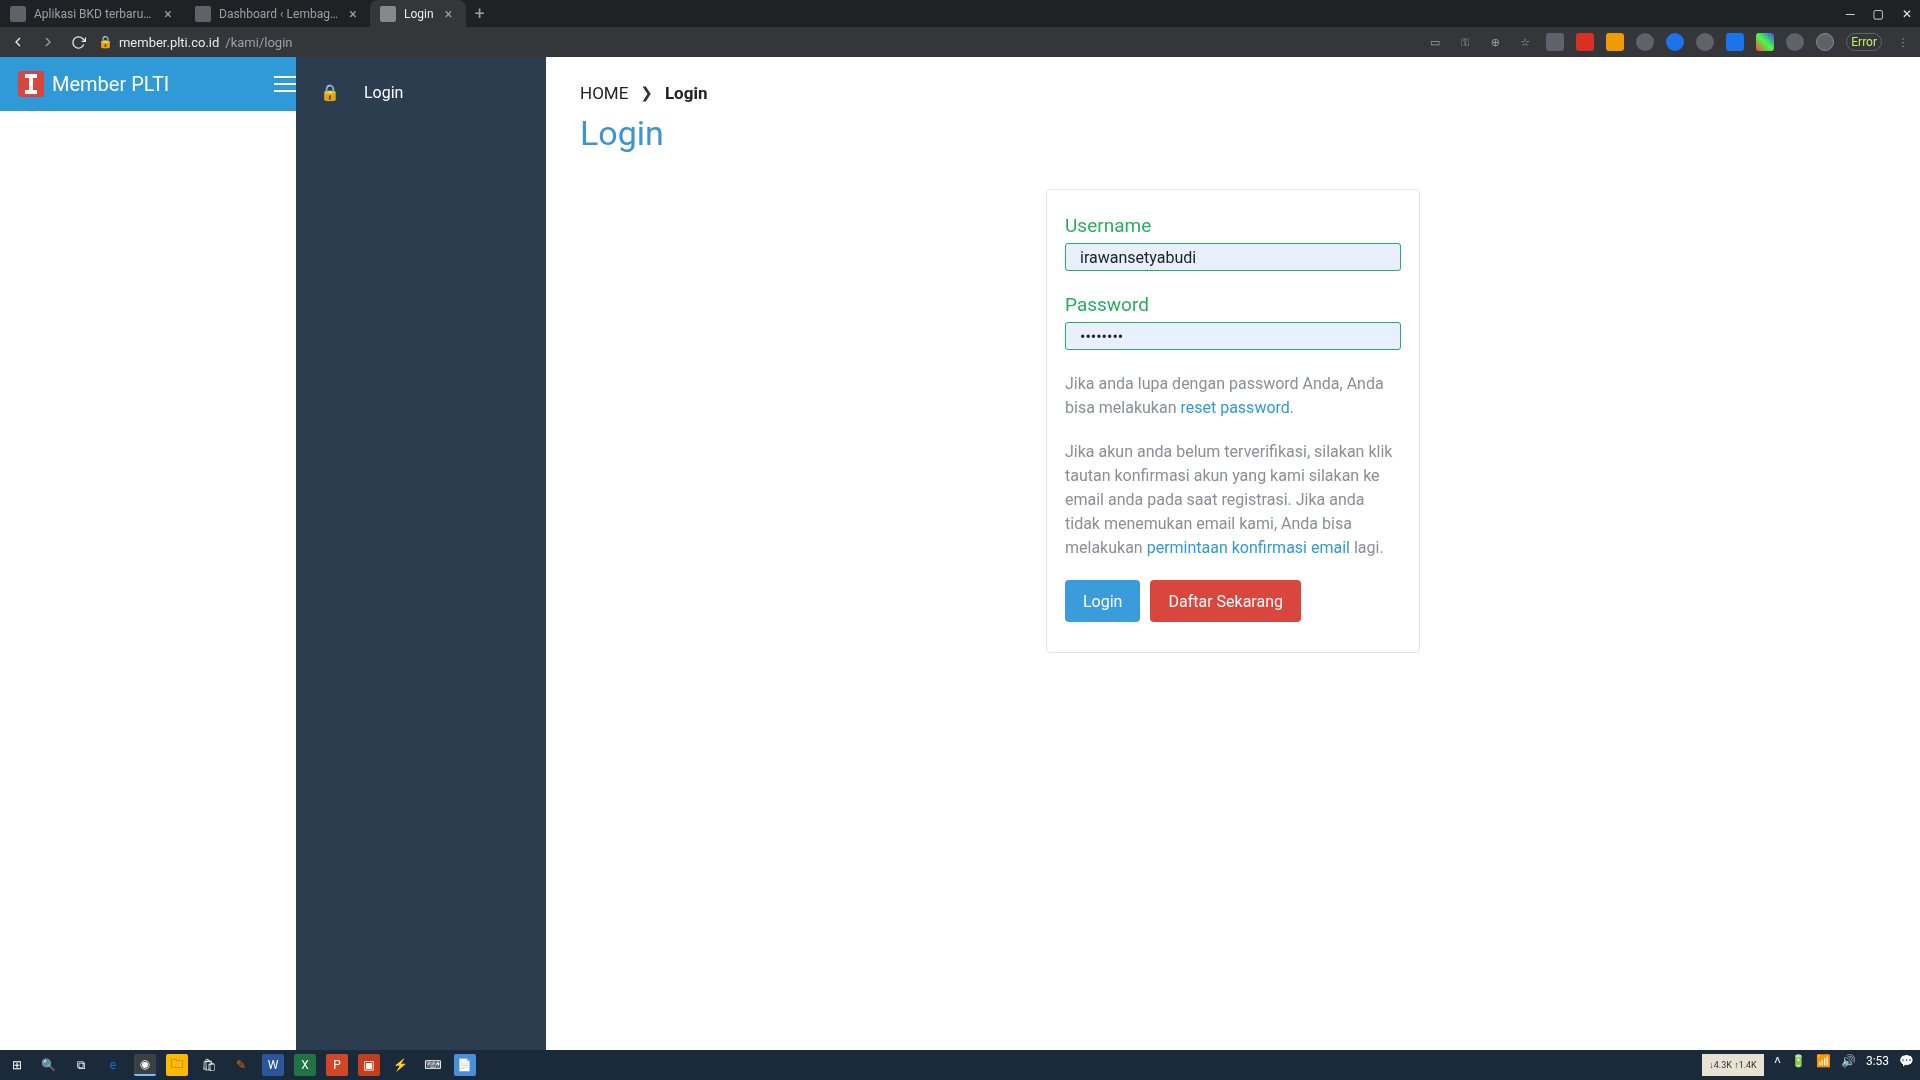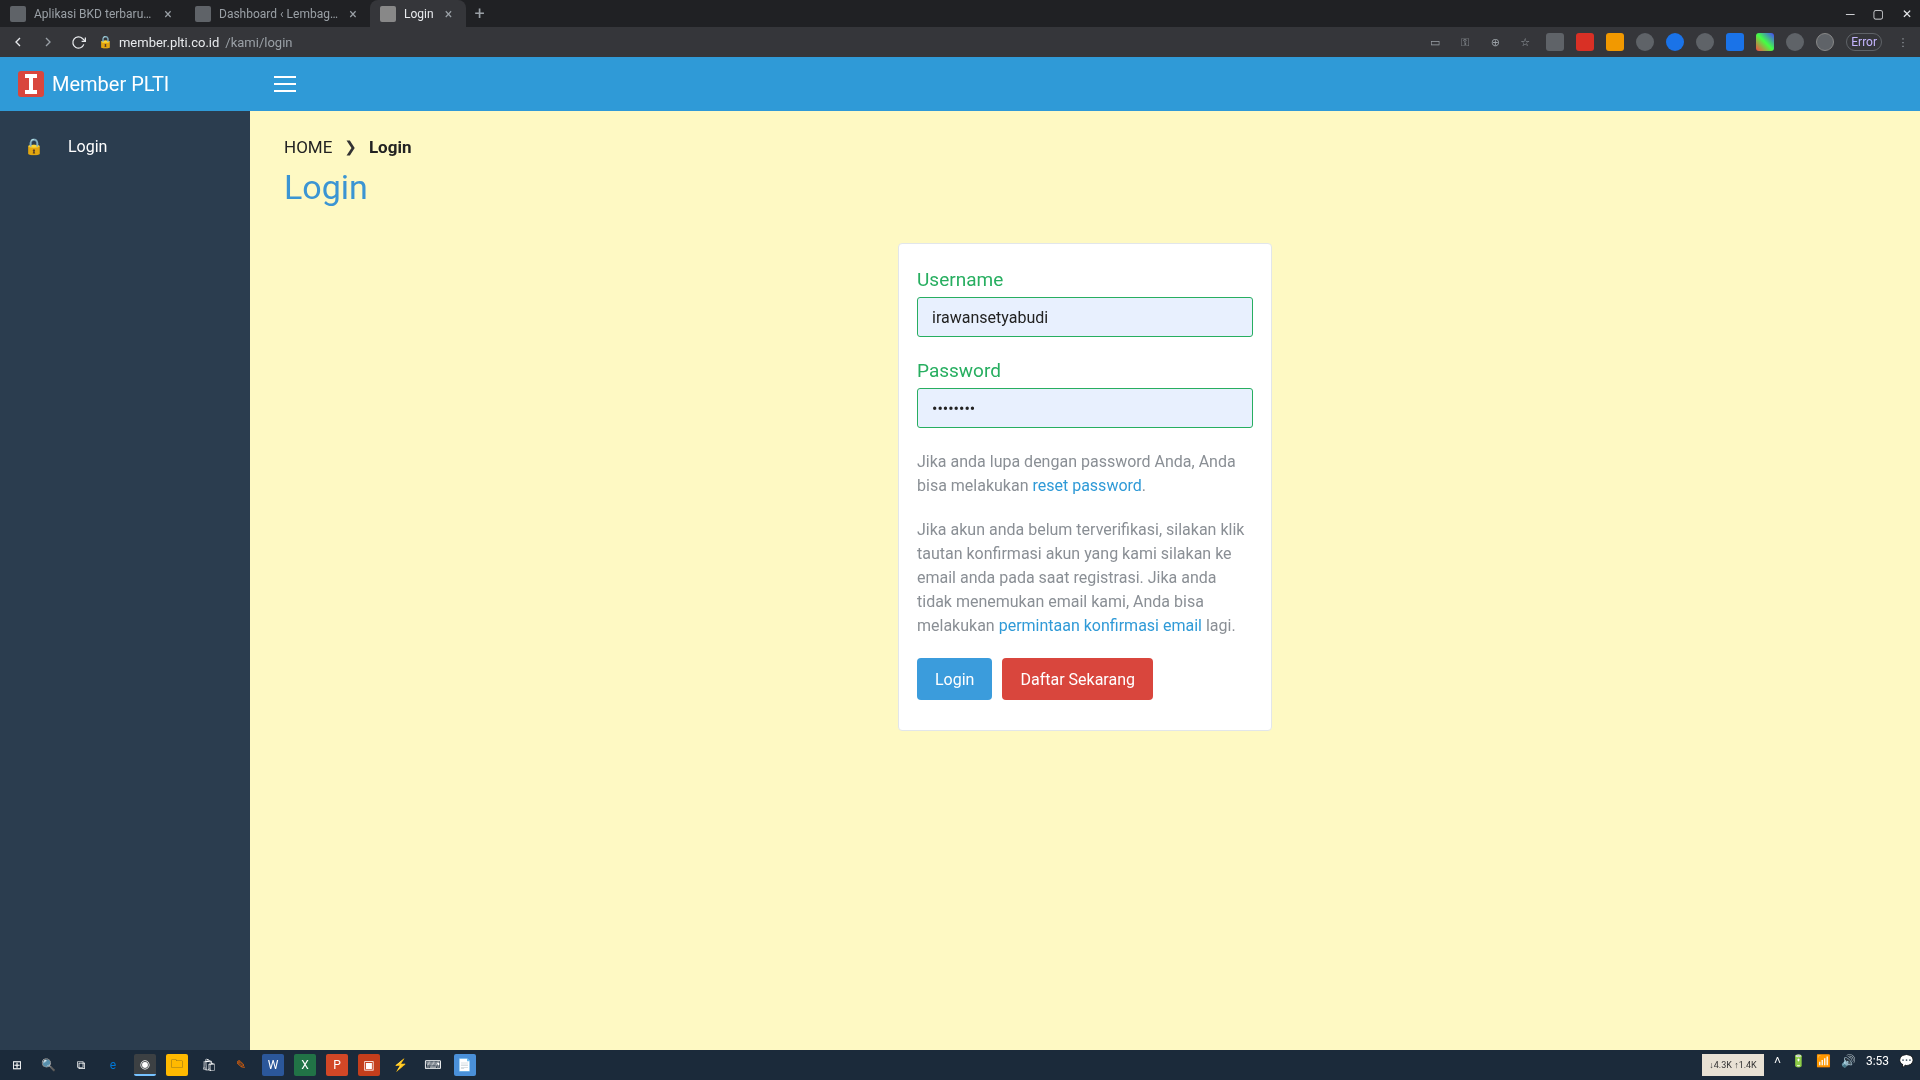--- a/index.html
+++ b/index.html
@@ -15,42 +15,42 @@
 .newtab{width:28px;height:28px;display:flex;align-items:center;justify-content:center;color:#9aa0a6;font-size:18px;cursor:pointer}
 .winctrl{margin-left:auto;display:flex;gap:18px;color:#e8eaed;font-size:12px}
 .winctrl span{cursor:pointer}
 .addrbar{height:30px;background:#35363a;display:flex;align-items:center;padding:0 8px;gap:10px}
 .navbtn{width:20px;height:20px;display:flex;align-items:center;justify-content:center;color:#9aa0a6;cursor:pointer}
 .navbtn.on{color:#e8eaed}
 .url{display:flex;align-items:center;gap:6px;color:#9aa0a6;font-size:13px}
 .url .lock{color:#9aa0a6;font-size:12px}
 .exticons{margin-left:auto;display:flex;align-items:center;gap:12px}
 .exticons .ei{width:18px;height:18px;border-radius:3px;display:flex;align-items:center;justify-content:center;font-size:11px;color:#fff;cursor:pointer}
-.exticons .err{color:#c4b5fd;font-size:12px;padding:1px 4px;border:1px solid #5f6368;border-radius:10px}
-.viewport{flex:1;display:flex;flex-direction:column;background:#fef9c3;overflow:hidden}
+.exticons .err{color:#bef264;font-size:12px;padding:1px 4px;border:1px solid #5f6368;border-radius:10px}
+.viewport{flex:1;display:flex;flex-direction:row;background:#ffffff;overflow:hidden}
 .topbar{height:54px;background:#2f9ad7;display:flex;align-items:center;color:#fff}
 .brand{width:250px;height:100%;display:flex;align-items:center;padding-left:18px;gap:8px}
 .brand .logo{width:26px;height:26px;background:#d9463d;border-radius:3px;position:relative}
 .brand .logo::after{content:"";position:absolute;inset:3px;background:#fff;clip-path:polygon(20% 0,80% 0,80% 20%,60% 20%,60% 80%,80% 80%,80% 100%,20% 100%,20% 80%,40% 80%,40% 20%,20% 20%)}
 .brand .btext{font-size:20px;font-weight:400}
 .hamburger{width:22px;height:16px;display:flex;flex-direction:column;justify-content:space-between;cursor:pointer;margin-left:24px}
 .hamburger span{height:2px;background:#fff;width:100%}
 .cbody{flex:1;display:flex;overflow:hidden}
 .sidebar{width:250px;background:#2b3d4f;padding-top:16px}
 .sitem{display:flex;align-items:center;gap:28px;padding:10px 24px;color:#fff;font-size:16px;cursor:pointer}
 .sitem .sicon{width:16px;text-align:center}
 .main{flex:1;overflow:auto;padding:26px 34px}
 .breadcrumb{display:flex;align-items:center;gap:12px;font-size:17px;color:#222;margin-bottom:10px}
 .breadcrumb .sep{font-size:15px;color:#333}
 .breadcrumb .cur{font-weight:700}
 .pagetitle{font-size:34px;font-weight:400;color:#3b95d3;margin-bottom:36px}
 .card{width:374px;margin:0 auto;background:#fff;border:1px solid #e2e6ea;border-radius:4px;padding:24px 18px 30px}
 .card p{font-size:16px;color:#333;line-height:1.5;margin-bottom:18px}
 .flabel{font-size:19px;color:#27ae60;margin-bottom:6px;display:block}
-.field{width:100%;height:40px;border:1px solid #27ae60;background:#e8f0fe;padding:0 14px;font-size:16px;color:#222;border-radius:3px;margin-bottom:22px;outline:none}
+.field{width:100%;height:28px;border:1px solid #27ae60;background:#e8f0fe;padding:0 14px;font-size:16px;color:#222;border-radius:3px;margin-bottom:22px;outline:none}
 .helper{font-size:16px;color:#8a8f95;line-height:1.5;margin-bottom:20px}
 .helper a{color:#2f9ad7;text-decoration:none}
 .btnrow{display:flex;gap:10px}
 .btn{height:42px;padding:0 18px;border:none;border-radius:4px;font-size:16px;color:#fff;cursor:pointer}
 .btn-login{background:#3b9cdc}
 .btn-daftar{background:#d9463d}
 .taskbar{height:30px;background:#1b2a3a;display:flex;align-items:center;padding:0 6px;color:#fff}
 .tb-icons{display:flex;gap:10px;align-items:center}
 .tb-ico{width:22px;height:22px;border-radius:2px;display:flex;align-items:center;justify-content:center;font-size:12px;cursor:pointer}
 .tray{margin-left:auto;display:flex;align-items:flex-start;gap:10px;font-size:12px}

